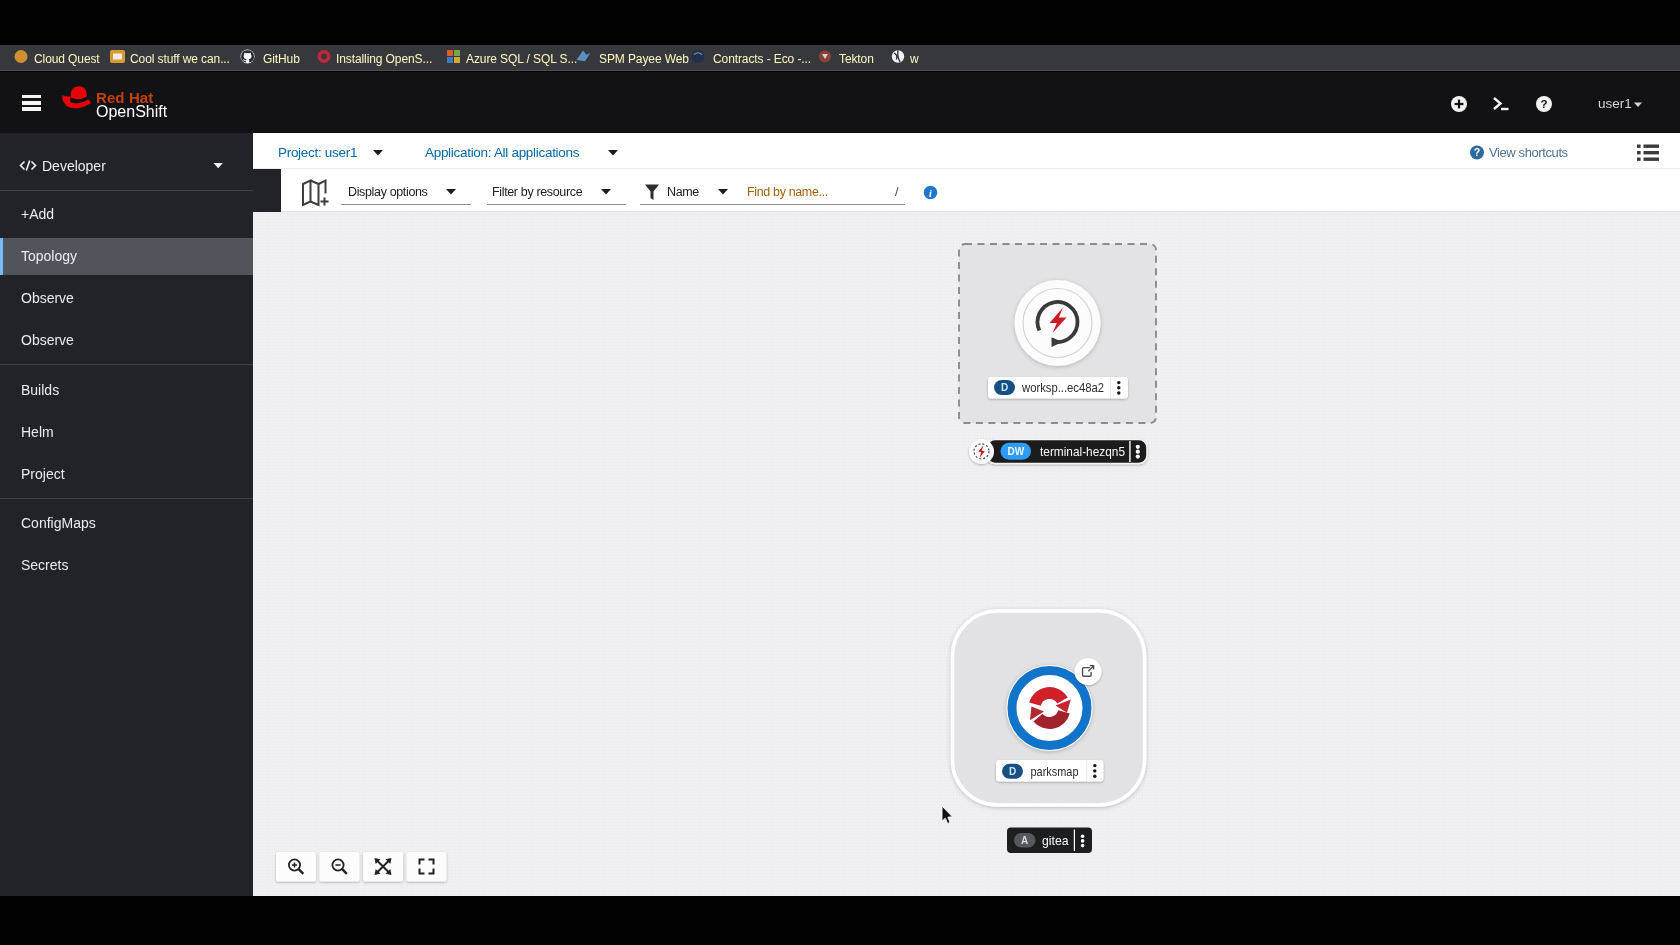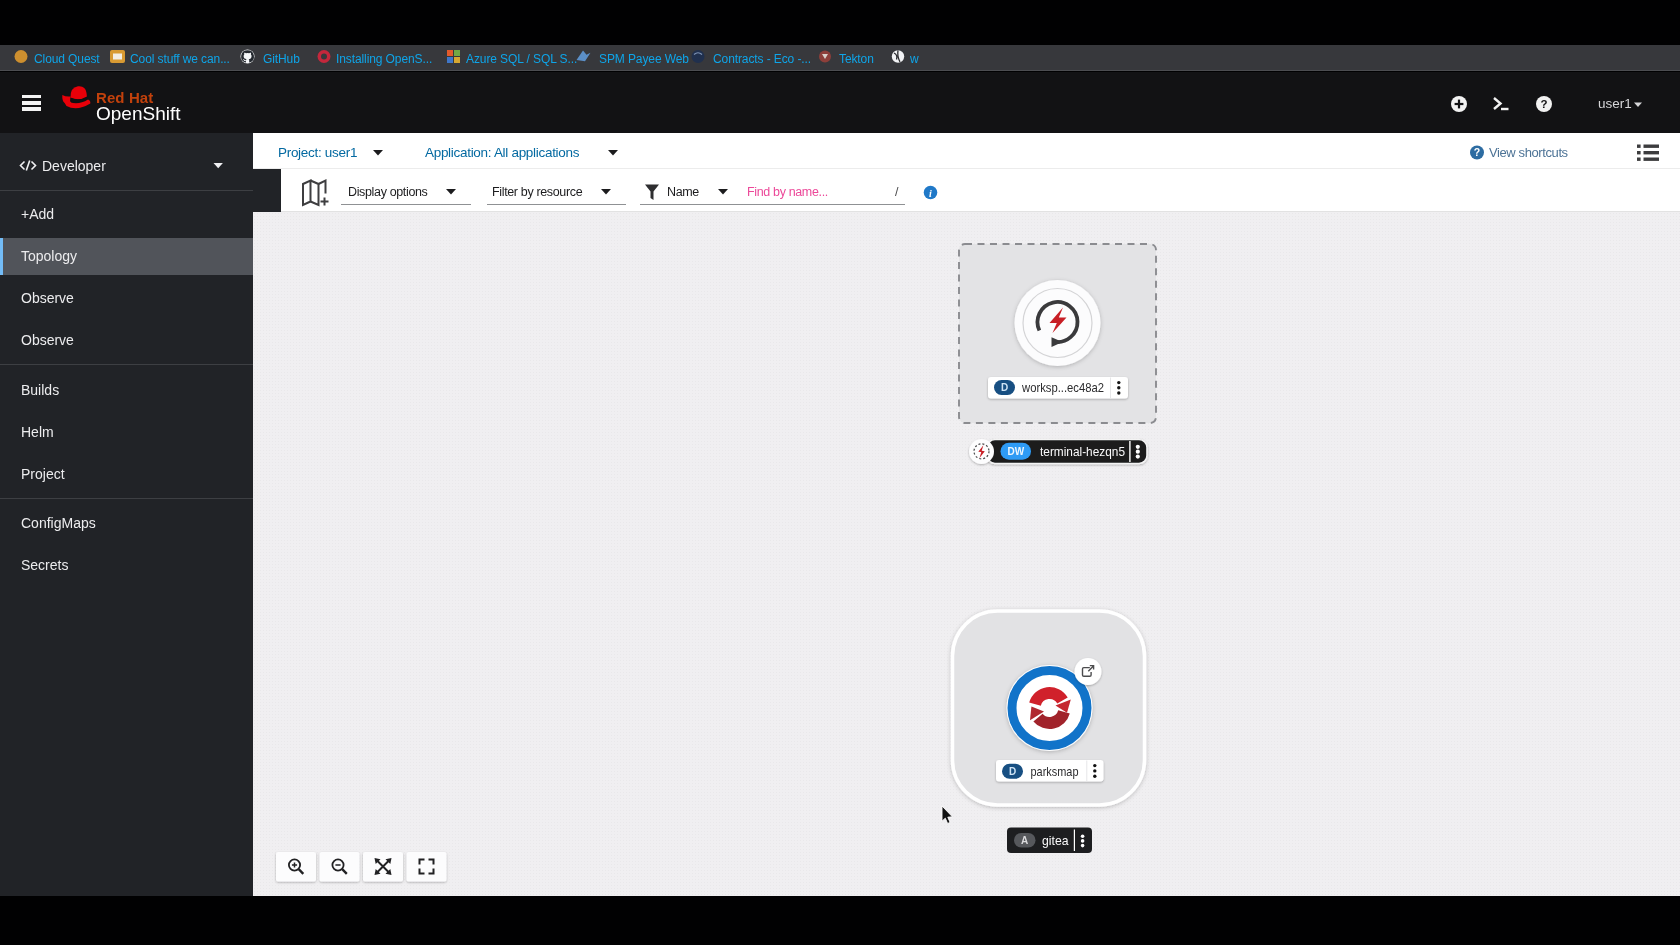--- a/index.html
+++ b/index.html
@@ -1,26 +1,26 @@
 <!DOCTYPE html>
 <html><head>
 <meta charset="utf-8">
 <style>
   * { margin:0; padding:0; box-sizing:border-box; }
   html,body { width:1680px; height:945px; overflow:hidden; background:#010102;
     font-family:"Liberation Sans", sans-serif; }
   
   #bmbar { position:absolute; left:0; top:45px; width:1680px; height:26px;
     background:#37383c; border-bottom:1px solid #4c4d51; }
-  .bmtx { position:absolute; top:6.5px; font-size:12px; letter-spacing:-0.1px; color:#0ea5e9; white-space:nowrap; }
+  .bmtx { position:absolute; top:6.5px; font-size:12px; letter-spacing:-0.1px; color:#fef9c3; white-space:nowrap; }
   
   #mast { position:absolute; left:0; top:72px; width:1680px; height:61px; background:#121214; }
   .hbar { position:absolute; left:22px; width:19px; height:3.4px; background:#f4f4f4; }
   #rhname { position:absolute; left:96px; top:89px; color:#c2410c; font-size:15px; font-weight:bold; letter-spacing:.1px; }
-  #osname { position:absolute; left:96px; top:103px; color:#fff; font-size:19px; font-weight:400; letter-spacing:0; }
+  #osname { position:absolute; left:96px; top:103px; color:#fff; font-size:16px; font-weight:400; letter-spacing:0; }
   #user1 { position:absolute; left:1598px; top:96px; color:#d6d6d8; font-size:13.5px; }
   
   #nav { position:absolute; left:0; top:133px; width:284px; height:763px; background:#212327; }
   .navitem { position:absolute; left:21px; color:#ececee; font-size:14px; white-space:nowrap; }
   .navdiv { position:absolute; left:0; width:253px; height:1px; background:#3d3f43; }
   #topolsel { position:absolute; left:0; top:105px; width:253px; height:37px; background:#51545a;
     border-left:3px solid #73bcf7; }
   
   #chead { position:absolute; left:253px; top:133px; width:1427px; height:36px; background:#fff;
     border-bottom:1px solid #ececec; }
@@ -143,21 +143,21 @@
   </svg>
 </div>
 
 <div id="tbar">
   <div class="tbt" style="left:67px">Display options</div>
   <div class="tbu" style="left:60px; width:130px"></div>
   <div class="tbt" style="left:211px">Filter by resource</div>
   <div class="tbu" style="left:206px; width:139px"></div>
   <div class="tbt" style="left:386px">Name</div>
   <div class="tbu" style="left:359px; width:265px"></div>
-  <div class="tbt" style="left:466px; color:#ec4899">Find by name...</div>
+  <div class="tbt" style="left:466px; color:#a16207">Find by name...</div>
   <div class="tbt" style="left:614px; color:#4a4a4c">/</div>
   <svg width="1427" height="43" viewBox="0 0 1427 43" xmlns="http://www.w3.org/2000/svg">
 
     <g stroke="#3e3e40" stroke-width="2" fill="none">
       <path d="M22 15 l7.5 -3.5 v21 l-7.5 3.5z"></path>
       <path d="M29.5 11.5 l8 3.5 v21 l-8 -3.5"></path>
       <path d="M37.5 15 l7 -3.5 v13"></path>
     </g>
     <rect x="39" y="28" width="9" height="9" fill="#fff"></rect>
     <path d="M43.5 28.5 v8 M39.5 32.5 h8" stroke="#3e3e40" stroke-width="2"></path>

